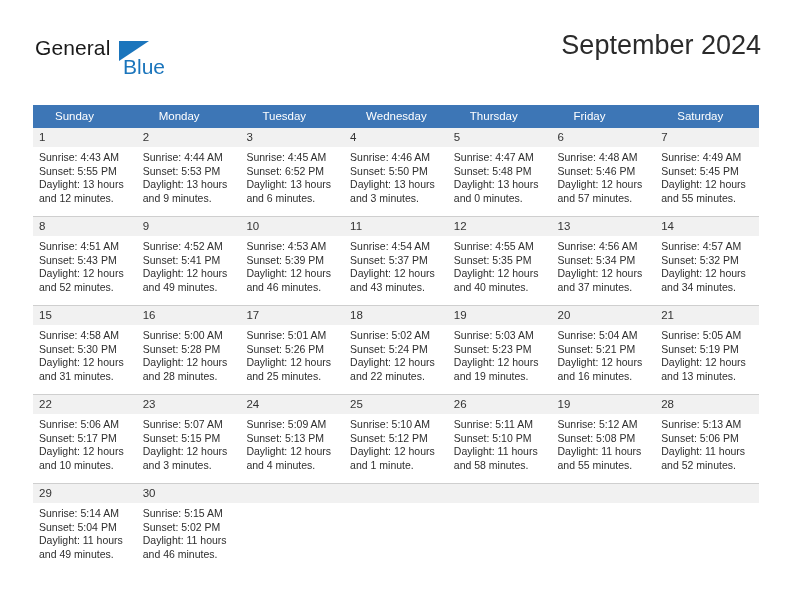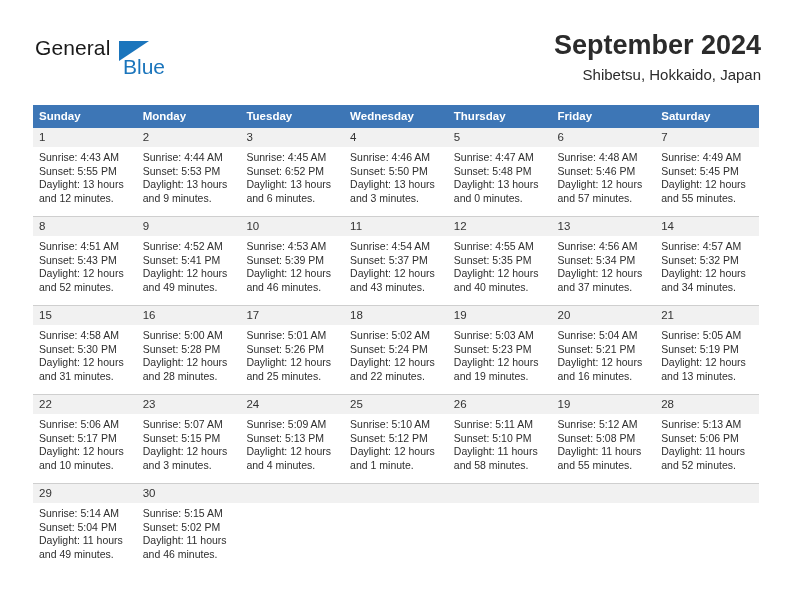--- a/index.html
+++ b/index.html
@@ -66,21 +66,21 @@
   .title-block {
     position: absolute;
     right: 0;
     top: 0;
     text-align: right;
   }
   .cal-title {
     font-size: 27px;
     color: #2b2b2b;
     line-height: 34px;
-    font-weight: bold;
+    font-weight: normal;
     white-space: nowrap;
   }
   .cal-subtitle {
     font-size: 15px;
     color: #2b2b2b;
     line-height: 22px;
     margin-top: 2px;
     white-space: nowrap;
   }
 
@@ -90,23 +90,23 @@
     left: 33px;
     top: 105px;
     width: 726px;
     border-collapse: collapse;
     table-layout: fixed;
   }
   .calendar th {
     background: #3d76b6;
     color: #ffffff;
     font-size: 11.5px;
-    font-weight: bold;
+    font-weight: normal;
     text-align: left;
-    padding: 4px 0 5px 6px;
+    padding: 4px 0 5px 22px;
     height: 14px;
     border: none;
   }
   .calendar td {
     vertical-align: top;
     padding: 0;
     height: 88px;
     border: none;
     border-top: 1px solid #c9c9c9;
   }
@@ -154,21 +154,20 @@
   <div class="top-header">
 
     <div class="logo">
       <span class="logo-general">General</span>
       <span class="logo-triangle"></span>
       <span class="logo-blue">Blue</span>
     </div>
 
     <div class="title-block">
       <div class="cal-title">September 2024</div>
-      <div class="cal-subtitle">Shibetsu, Hokkaido, Japan</div>
     </div>
 
   </div>
 
   <table class="calendar">
     <thead>
       <tr>
         <th>Sunday</th>
         <th>Monday</th>
         <th>Tuesday</th>

